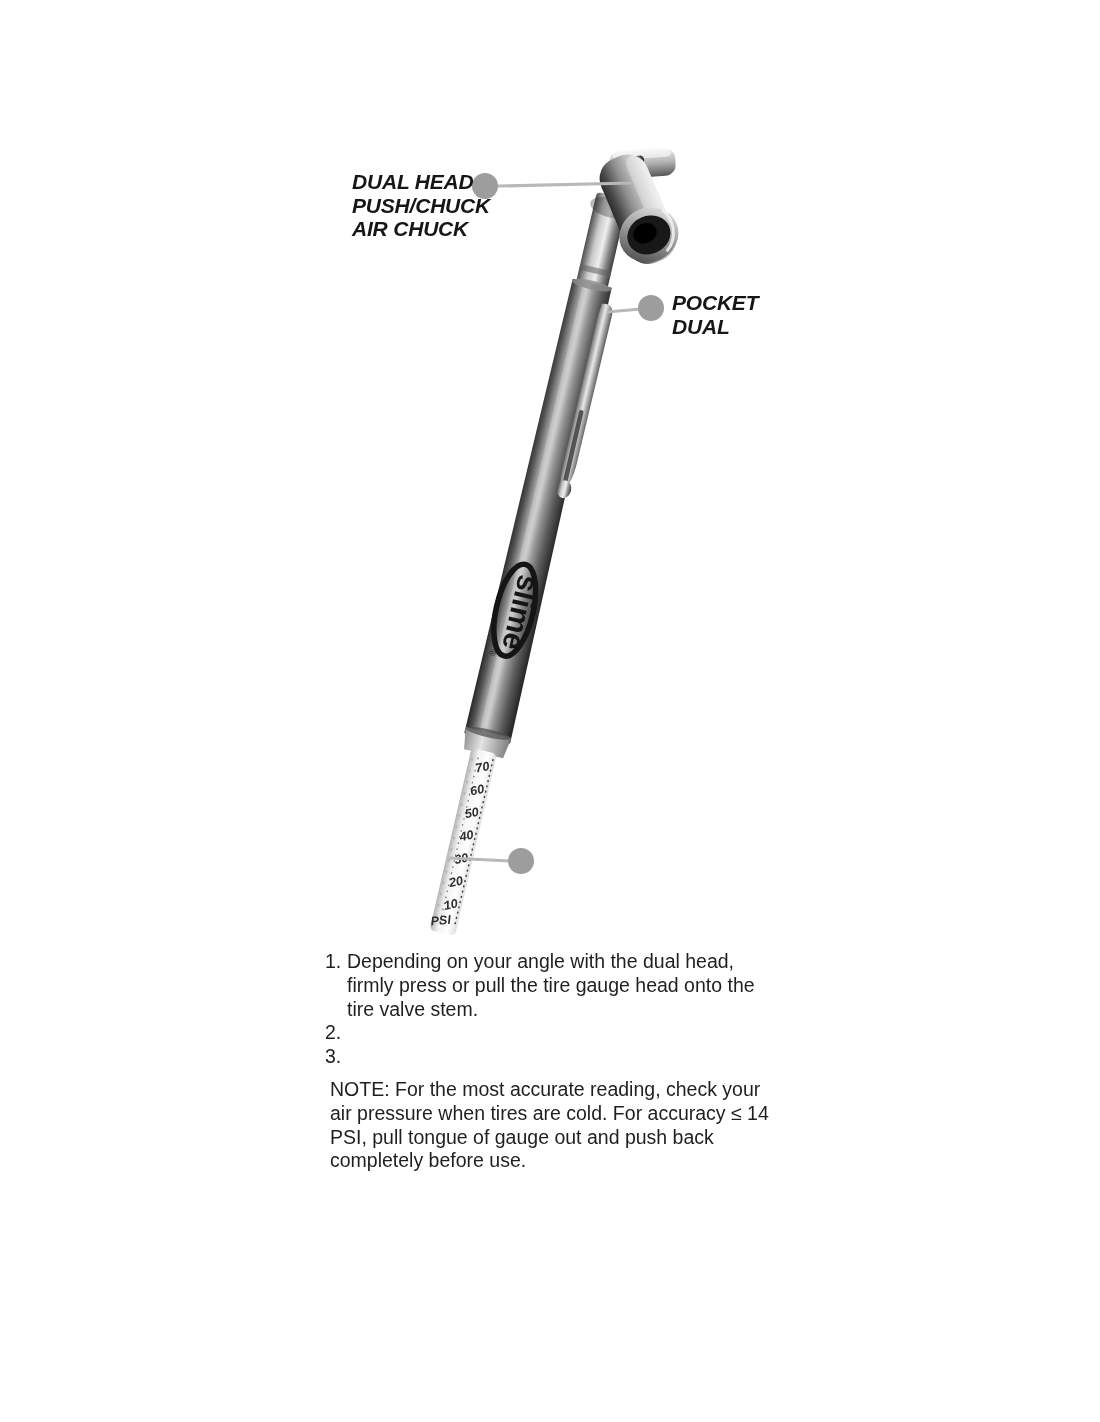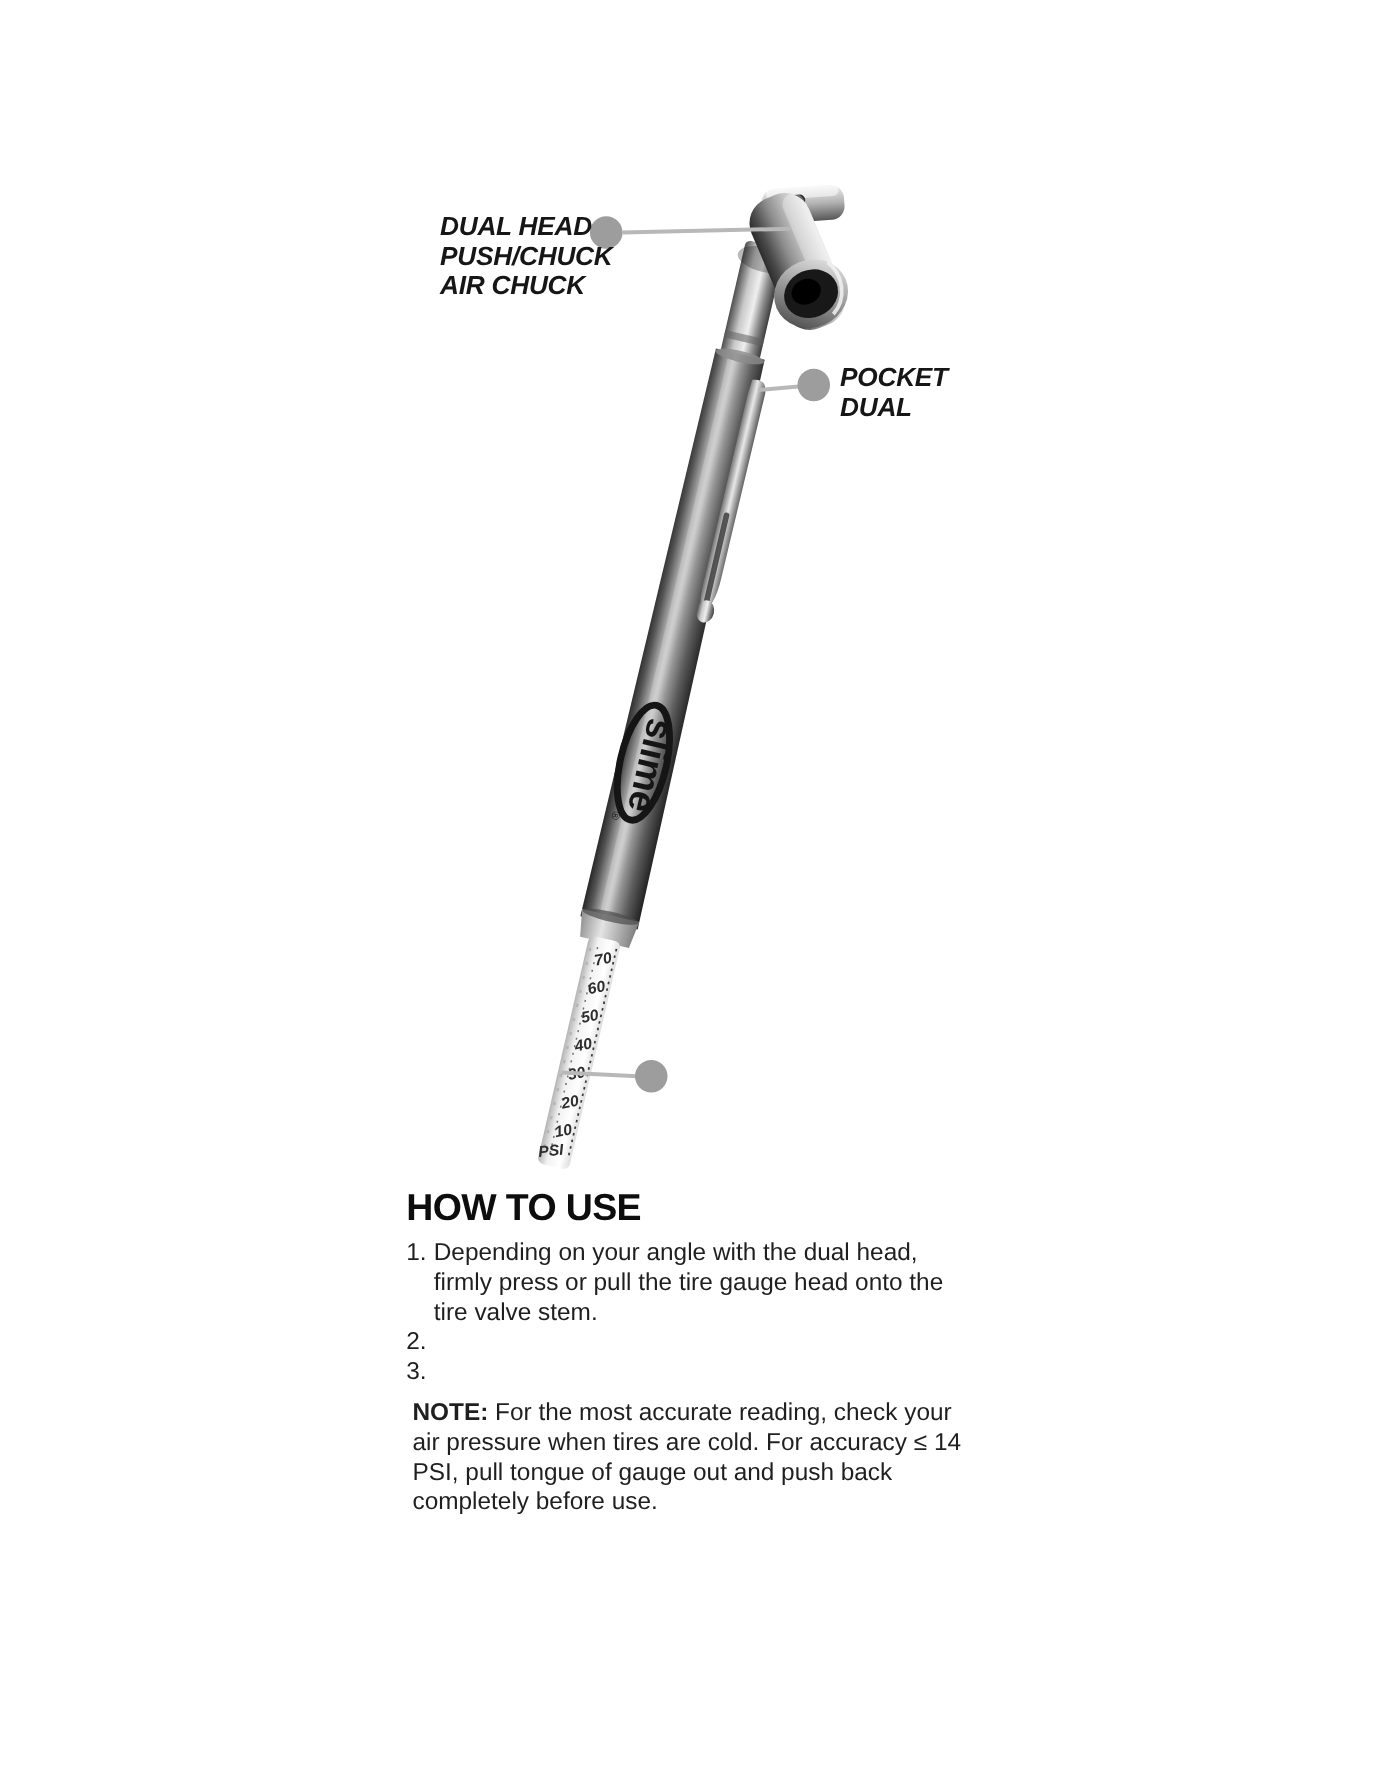--- a/index.html
+++ b/index.html
@@ -12,21 +12,21 @@
   .lbl-dual{left:352px;top:170px;}
   .lbl-clip{left:672px;top:291px;}
   .lbl-stick{left:542px;top:841px;}
   .howto{position:absolute;left:325px;top:950px;width:468px;color:#1f1f1f;}
   .howto h2{margin:0 0 7px 0;font-size:30px;line-height:34px;font-weight:700;
             letter-spacing:-0.5px;color:#0d0d0d;}
   .step{display:flex;font-size:19.5px;line-height:23.8px;}
   .step .num{flex:none;width:22px;}
   .step .txt{white-space:pre-line;}
   .note{margin:9px 0 0 5px;font-size:19.5px;line-height:23.8px;}
-  .note b{font-weight:700;text-align:right;}
+  .note b{font-weight:400;text-align:right;}
   .note span{white-space:pre-line;}
 </style>
 </head>
 <body>
 
 <div class="page">
 
   <svg class="art" viewBox="0 0 1100 1422">
     <defs>
       <linearGradient id="headGrad" x1="0" y1="0" x2="0" y2="1">
@@ -149,21 +149,20 @@
     <circle cx="521" cy="861" r="13" fill="#9d9d9d"></circle>
   </svg>
 
   <div class="label lbl-dual">DUAL HEAD
 PUSH/CHUCK
 AIR CHUCK</div>
   <div class="label lbl-clip">POCKET
 DUAL</div>
 
   <section class="howto">
-    <h2>HOW TO USE</h2>
     <div class="step">
       <span class="num">1.</span>
       <span class="txt">Depending on your angle with the dual head,
 firmly press or pull the tire gauge head onto the
 tire valve stem.</span>
     </div>
     <div class="step">
       <span class="num">2.</span>
     </div>
     <div class="step">

